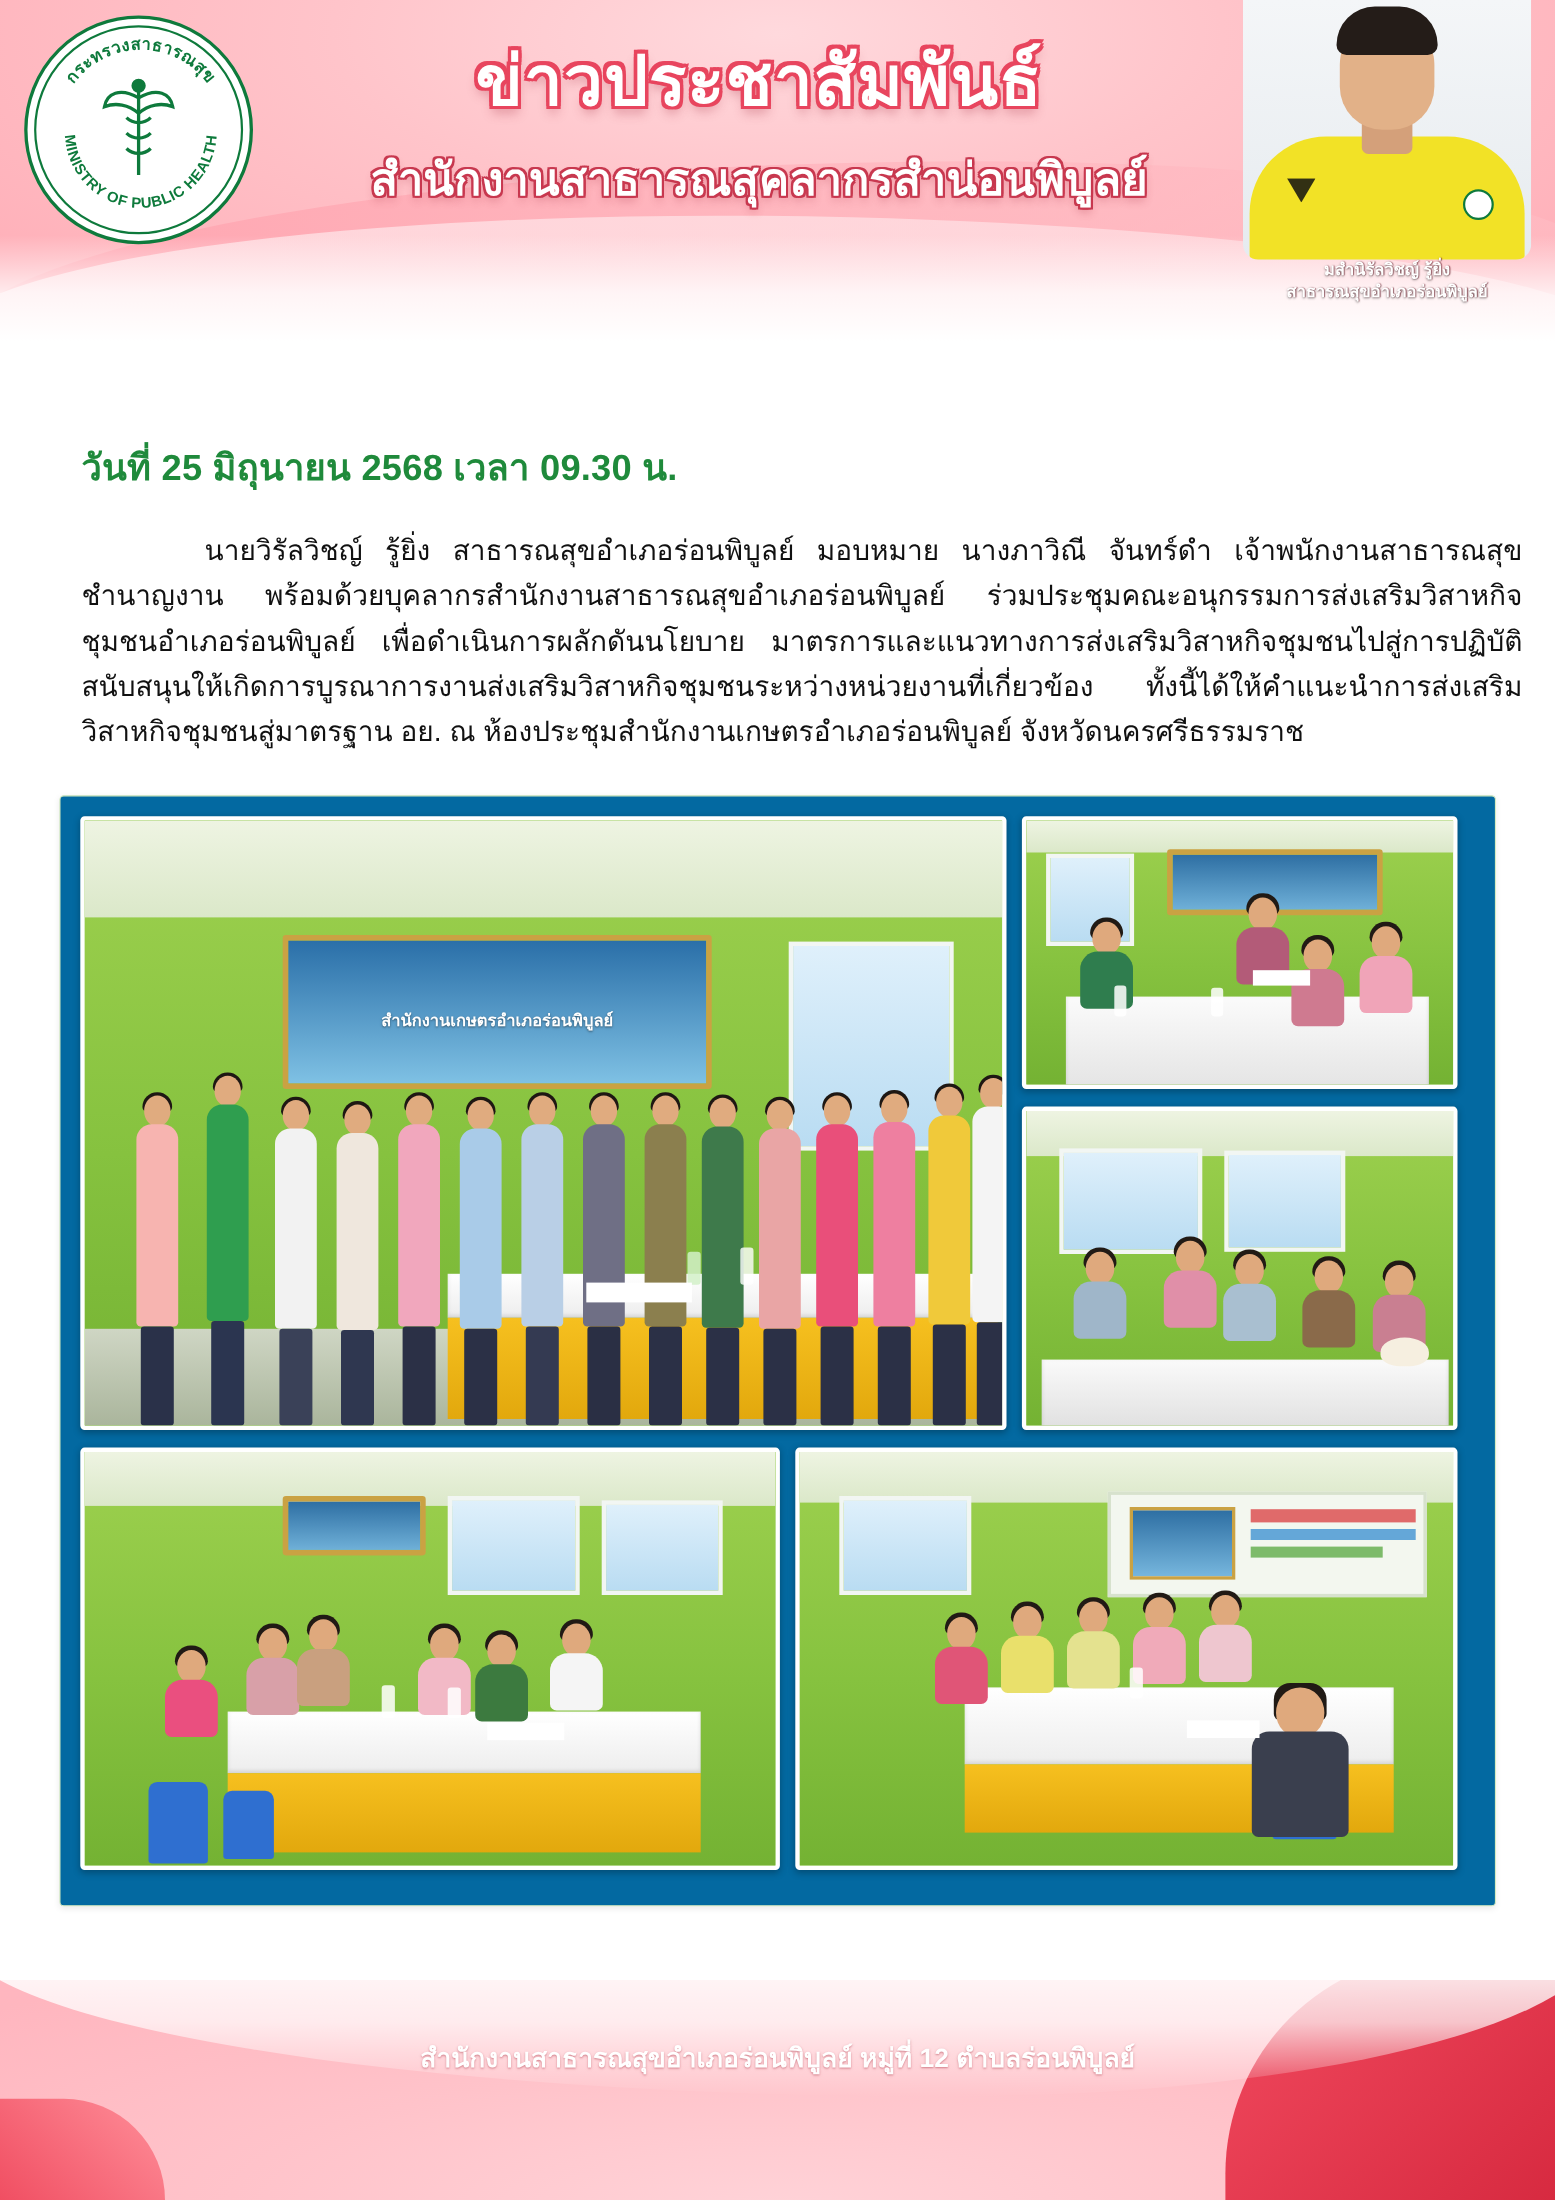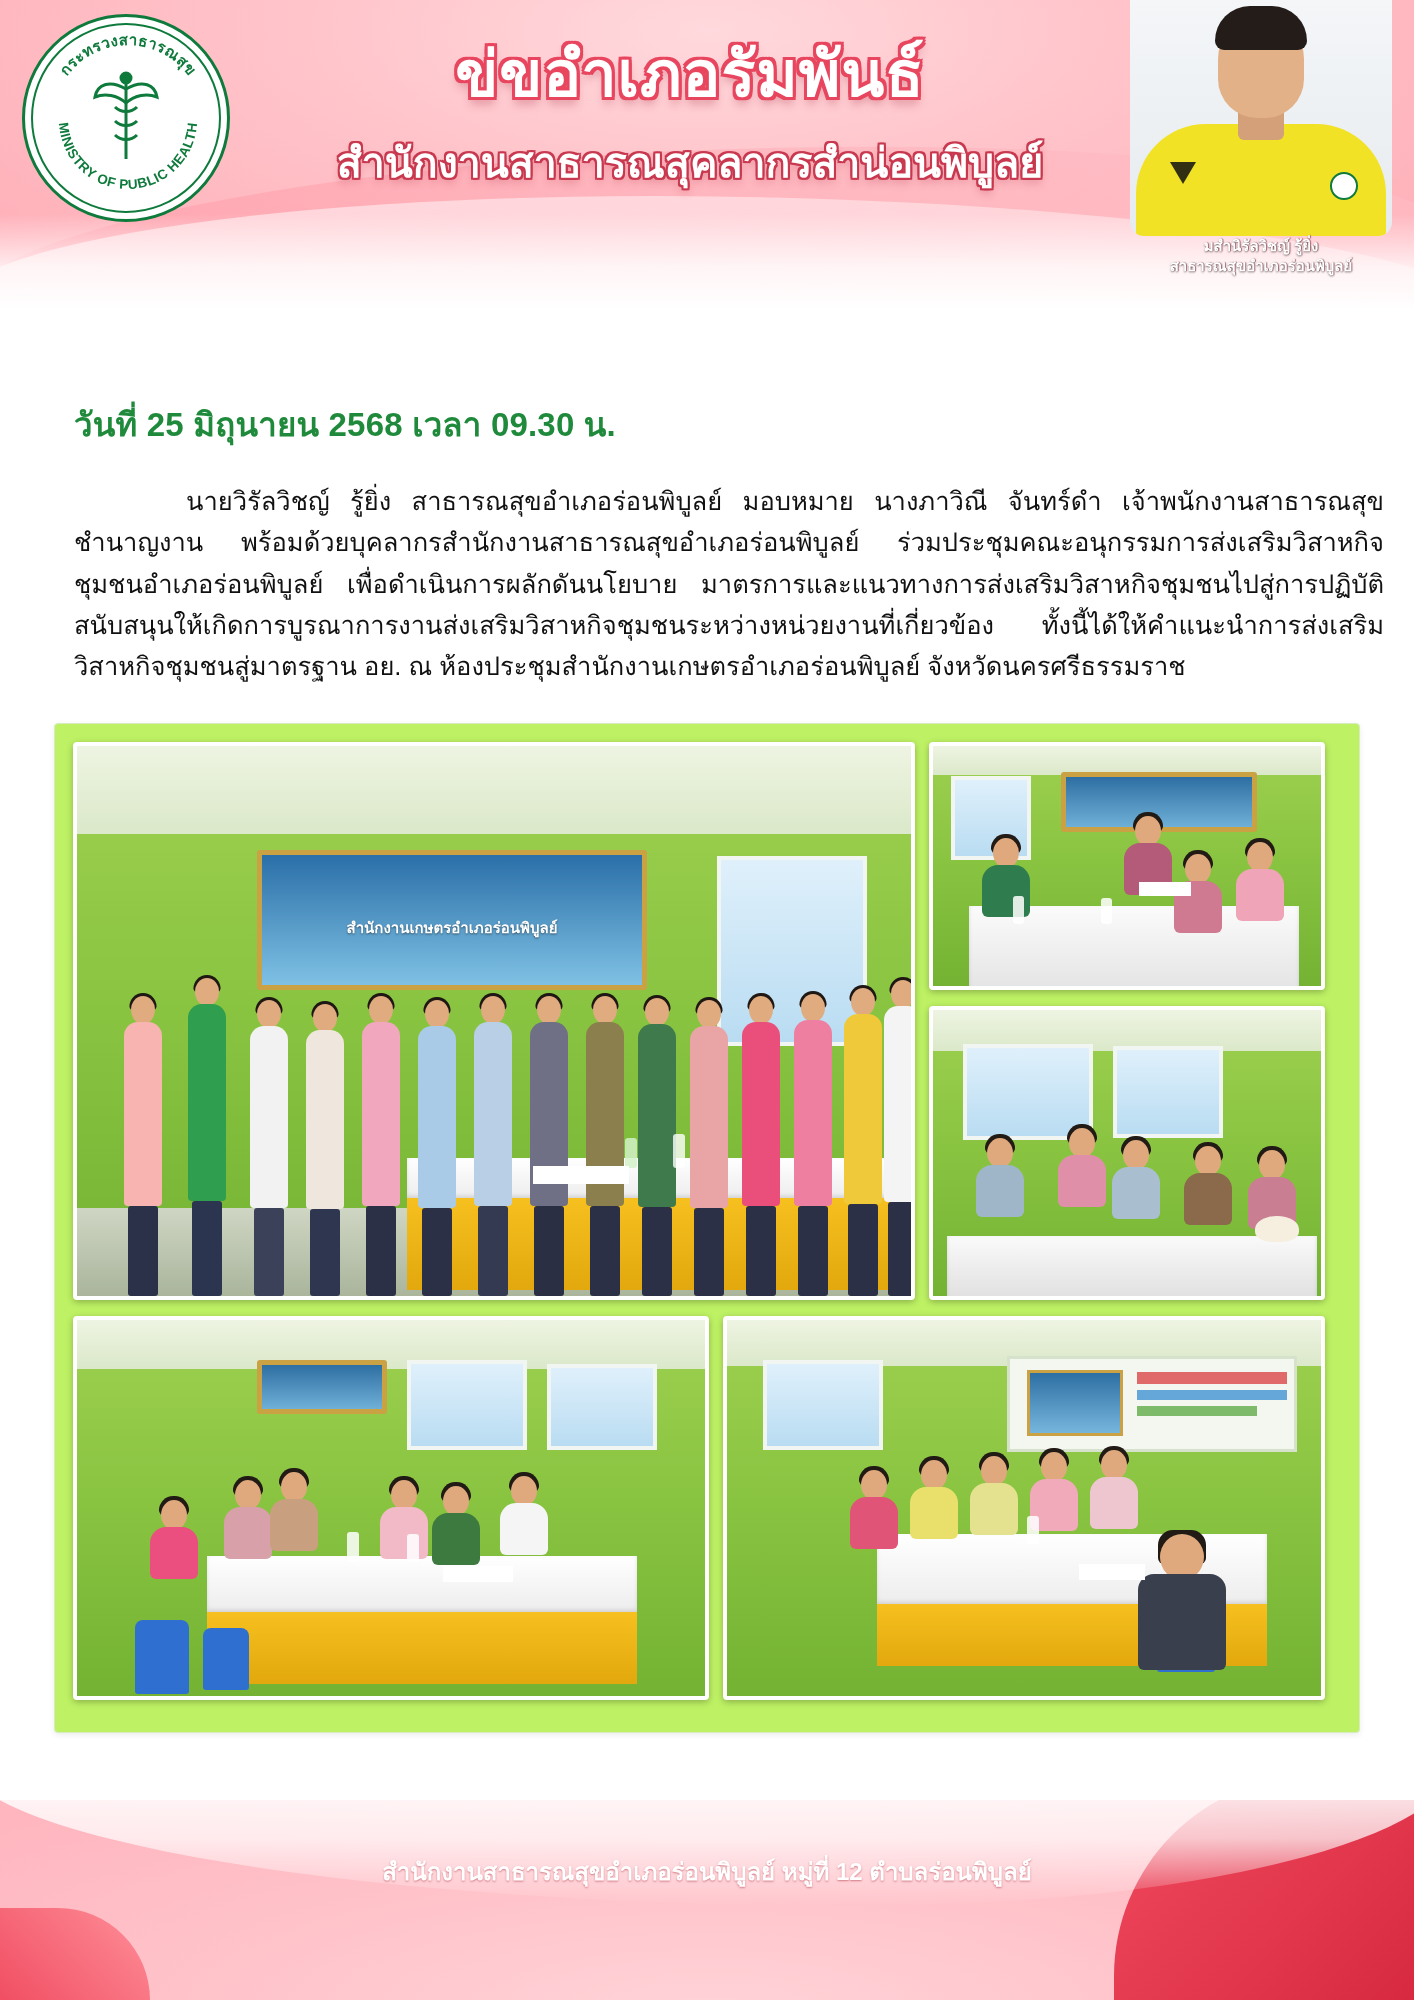--- a/index.html
+++ b/index.html
@@ -189,21 +189,21 @@
     text-justify: inter-word;
   }
   .paragraph .indent { display:inline-block; width: 112px; }
 
   
   .collage {
     position: relative;
     margin: 36px 54px 0 54px;
     width: 1306px;
     height: 1010px;
-    background: #bef264;
+    background: #0369a1;
     border: 1px solid #d6ecc0;
     border-radius: 4px;
     padding: 32px;
     box-shadow: 0 2px 6px rgba(0,0,0,.08);
   }
   .ph {
     position: absolute;
     border: 4px solid #ffffff;
     border-radius: 4px;
     box-shadow: 0 2px 7px rgba(0,0,0,.28);
@@ -368,21 +368,21 @@
               <path d="M44 58 C50 64 60 64 66 58"></path>
               <path d="M44 72 C50 78 60 78 66 72"></path>
               <circle cx="55" cy="15" r="5" fill="#0e7a3c"></circle>
             </g>
           </svg>
         </div>
       </div>
     </div>
 
     <div class="title-block">
-      <div class="title-main">ข่ขอำเภอรัมพันธ์</div>
+      <div class="title-main">ข่าวประชาสัมพันธ์</div>
       <div class="title-sub">สำนักงานสาธารณสุคลากรสำน่อนพิบูลย์</div>
     </div>
 
     <div class="portrait">
       <div class="portrait-photo">
         <div class="p-bg"></div>
         <div class="p-shirt"></div>
         <div class="p-neck"></div>
         <div class="p-head"></div>
         <div class="p-hair"></div>

